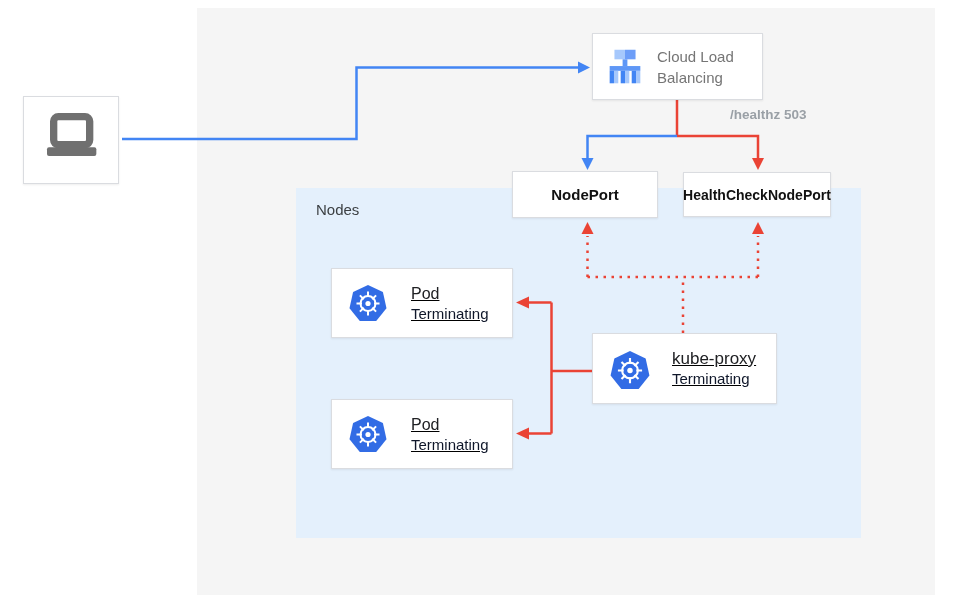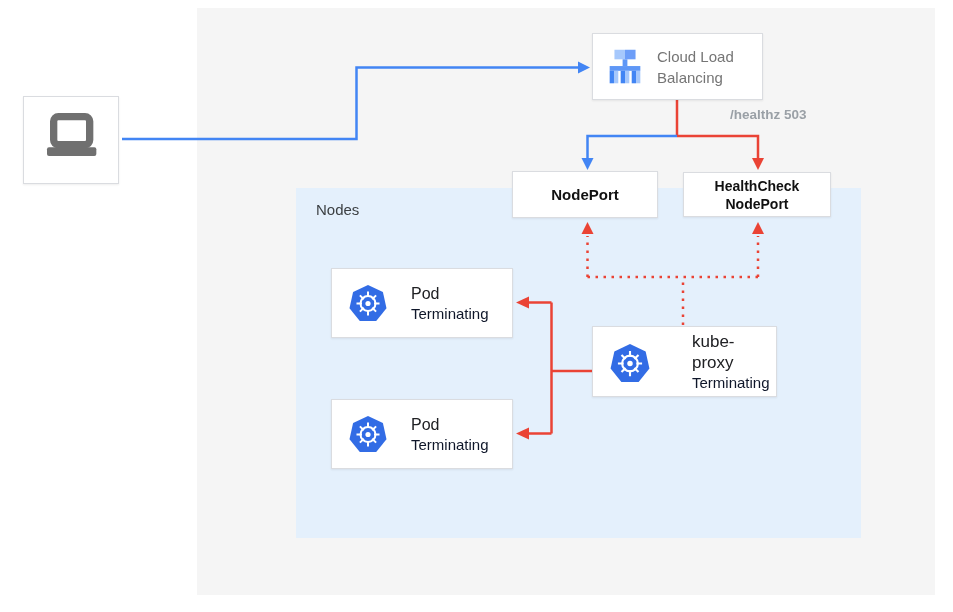--- a/index.html
+++ b/index.html
@@ -8,28 +8,28 @@
   .panel{position:absolute;left:197px;top:8px;width:738px;height:587px;background:#F5F5F5;}
   .nodes-group{position:absolute;left:296px;top:188px;width:565px;height:350px;background:#E4F0FC;}
   .nodes-label{position:absolute;left:20px;top:13px;font-size:15px;color:#3C4043;}
   .box{position:absolute;background:#ffffff;border:1px solid #DADCE0;box-shadow:0 1px 2px rgba(0,0,0,0.07);box-sizing:border-box;}
   .laptop-box{left:23px;top:96px;width:96px;height:88px;display:flex;align-items:center;justify-content:center;}
   .clb-box{left:592px;top:33px;width:171px;height:67px;display:flex;align-items:center;}
   .clb-icon-wrap{width:46px;height:46px;margin-left:9px;flex:0 0 auto;}
   .clb-text{margin-left:9px;font-size:15px;line-height:21px;color:#757575;width:96px;}
   .nodeport-box{left:512px;top:171px;width:146px;height:47px;display:flex;align-items:center;justify-content:center;}
   .nodeport-box .bold-label{font-size:15px;font-weight:700;color:#111111;}
-  .healthcheck-box{left:683px;top:172px;width:148px;height:45px;display:flex;flex-direction:column;align-items:center;justify-content:center;}
+  .healthcheck-box{left:683px;top:172px;width:148px;height:45px;display:flex;align-items:center;justify-content:center;}
   .healthcheck-box .bold-label{font-size:14px;font-weight:700;color:#111111;line-height:18px;text-align:center;}
   .pod-box{width:182px;height:70px;display:flex;align-items:center;}
   .pod1{left:331px;top:268px;}
   .pod2{left:331px;top:399px;}
-  .kube-proxy-box{left:592px;top:326px;width:185px;height:71px;display:flex;align-items:center;gap:20px;}
+  .kube-proxy-box{left:592px;top:333px;width:185px;height:71px;display:flex;align-items:center;}
   .k8s-icon-wrap{width:40px;height:40px;margin-left:16px;flex:0 0 auto;}
-  .node-text{margin-left:23px;}
+  .node-text{margin-left:23px;text-decoration:underline;}
   .node-title{font-size:16px;color:#202124;line-height:21px;}
   .node-subtitle{font-size:15px;color:#0f172a;line-height:20px;}
   .kube-proxy-box .node-title{font-size:17px;}
   .healthz-label{position:absolute;left:690px;top:107px;font-size:13.5px;font-weight:700;color:#9AA0A6;margin-left:40px;}
   svg.connectors{position:absolute;left:0;top:0;width:953px;height:612px;pointer-events:none;}
 </style>
 </head>
 <body>
 
 <div class="canvas">

